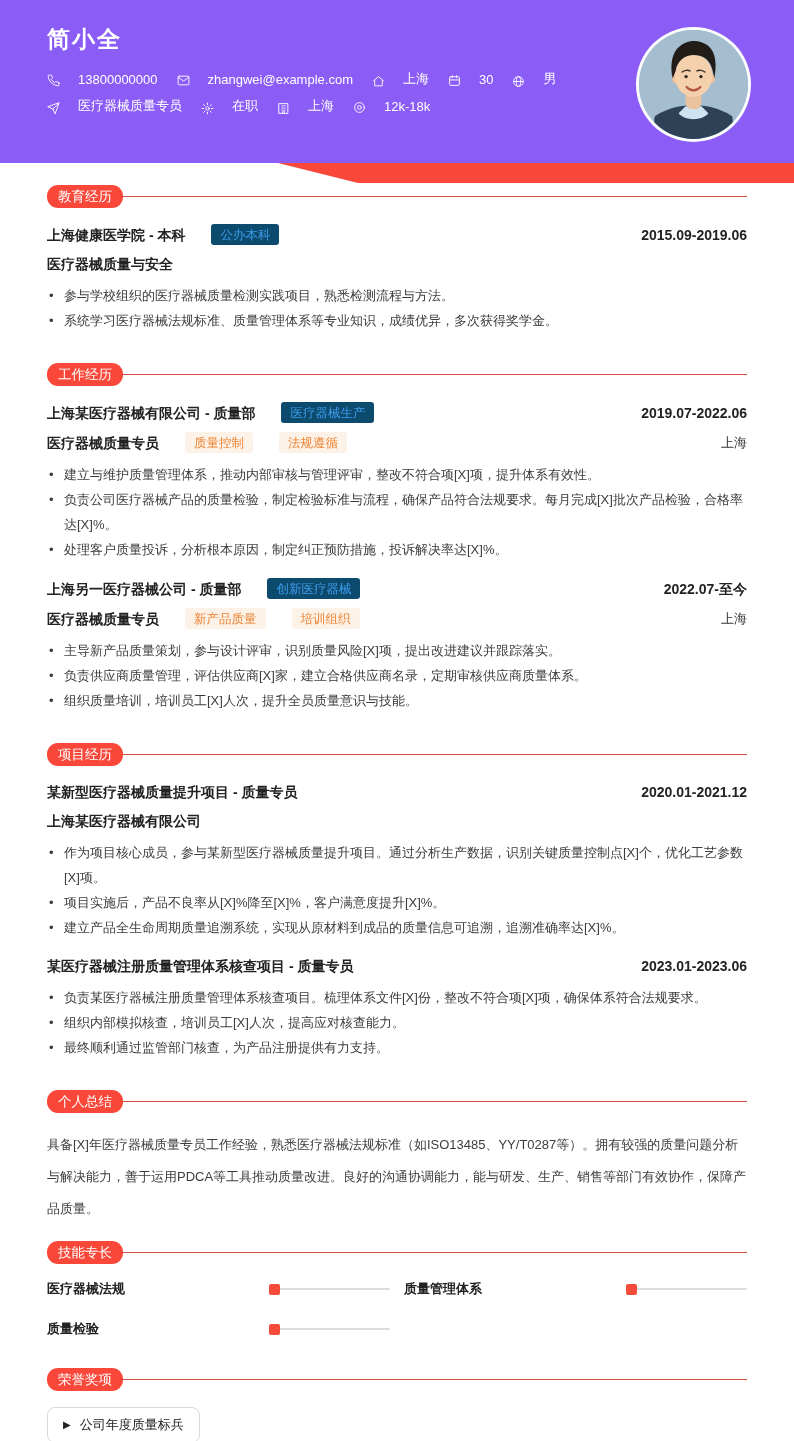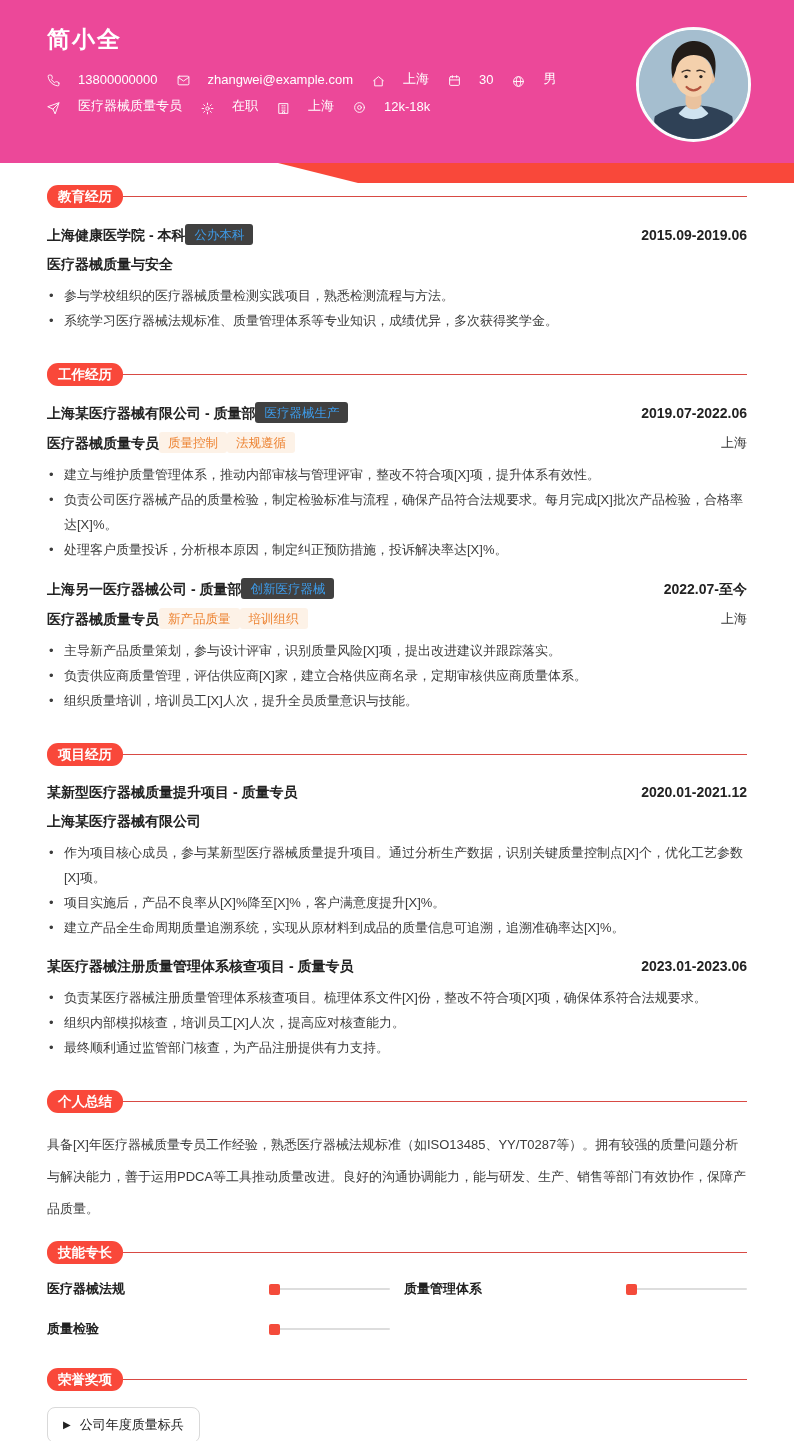--- a/index.html
+++ b/index.html
@@ -1,49 +1,49 @@
 <!DOCTYPE html>
 <html><head>
 <meta charset="utf-8">
 <style>
   html,body{margin:0;padding:0;background:#fff;}
   .page{width:794px;height:1441px;position:relative;overflow:hidden;background:#fff;
         font-family:"Liberation Sans","DejaVu Sans",sans-serif;color:#222;}
 
   
-  .hdr{position:relative;background:#ec4899;height:163px;color:#fff;}
+  .hdr{position:relative;background:#8b5cf6;height:163px;color:#fff;}
   .hdr-wedge{position:absolute;top:163px;left:0;width:794px;height:20px;background:#F9483A;
              clip-path:polygon(278px 0,794px 0,794px 20px,358px 20px);}
   .name{position:absolute;left:47px;top:24px;margin:0;font-size:23px;font-weight:bold;letter-spacing:2px;}
   .crow{position:absolute;left:47px;display:flex;align-items:center;gap:19px;font-size:13px;}
   .crow.r1{top:70px;}
   .crow.r2{top:97px;}
   .citem{display:flex;align-items:flex-end;gap:18px;white-space:nowrap;}
   .cicon{width:13px;height:13px;display:block;opacity:.95;}
   .avatar{position:absolute;left:636px;top:27px;width:115px;height:115px;border-radius:50%;
           border:3px solid rgba(255,255,255,.95);overflow:hidden;box-sizing:border-box;background:#a5becf;}
   .avatar svg{display:block;width:100%;height:100%;}
 
   
   .content{padding:0 47px;}
   .sec{margin-top:30px;}
   .sec.first{margin-top:22px;}
   .sec.skills-sec{margin-top:16px;}
   .sec-head{display:flex;align-items:center;margin-bottom:16px;}
-  .badge{background:#F9483A;color:#fff;font-size:13.5px;font-weight:bold;line-height:15px;
+  .badge{background:#F9483A;color:#fff;font-size:13.5px;font-weight:normal;line-height:15px;
          padding:4px 11px;border-radius:11px;white-space:nowrap;}
   .sec-line{flex:1;height:1px;background:#D84A44;}
 
   .row{display:flex;align-items:center;justify-content:space-between;margin-bottom:9px;line-height:20px;}
-  .row-l{display:flex;align-items:center;gap:0;}
+  .row-l{display:flex;align-items:center;gap:26px;}
   .t-bold{font-size:14px;font-weight:bold;color:#222;}
   .t-date{font-size:14px;font-weight:bold;color:#222;white-space:nowrap;}
   .t-loc{font-size:13px;color:#333;white-space:nowrap;}
   .tag{font-size:12.5px;padding:2.5px 9px;border-radius:3px;line-height:16px;white-space:nowrap;}
-  .tag.blue{color:#3D9BE9;background:#404040;}
+  .tag.blue{color:#3D9BE9;background:#0c4a6e;}
   .tag.orange{color:#ED8433;background:#FDF2E7;}
 
   .bullet{position:relative;padding-left:17px;font-size:13px;color:#3c3c3c;line-height:25px;}
   .bullet::before{content:"\2022";position:absolute;left:2px;color:#3c3c3c;}
   .job + .job, .proj + .proj{margin-top:16px;}
 
   .summary-text{font-size:13px;color:#3c3c3c;line-height:32px;margin:0;}
 
   
   .skills-grid{display:grid;grid-template-columns:1fr 1fr;column-gap:14px;row-gap:22px;}

